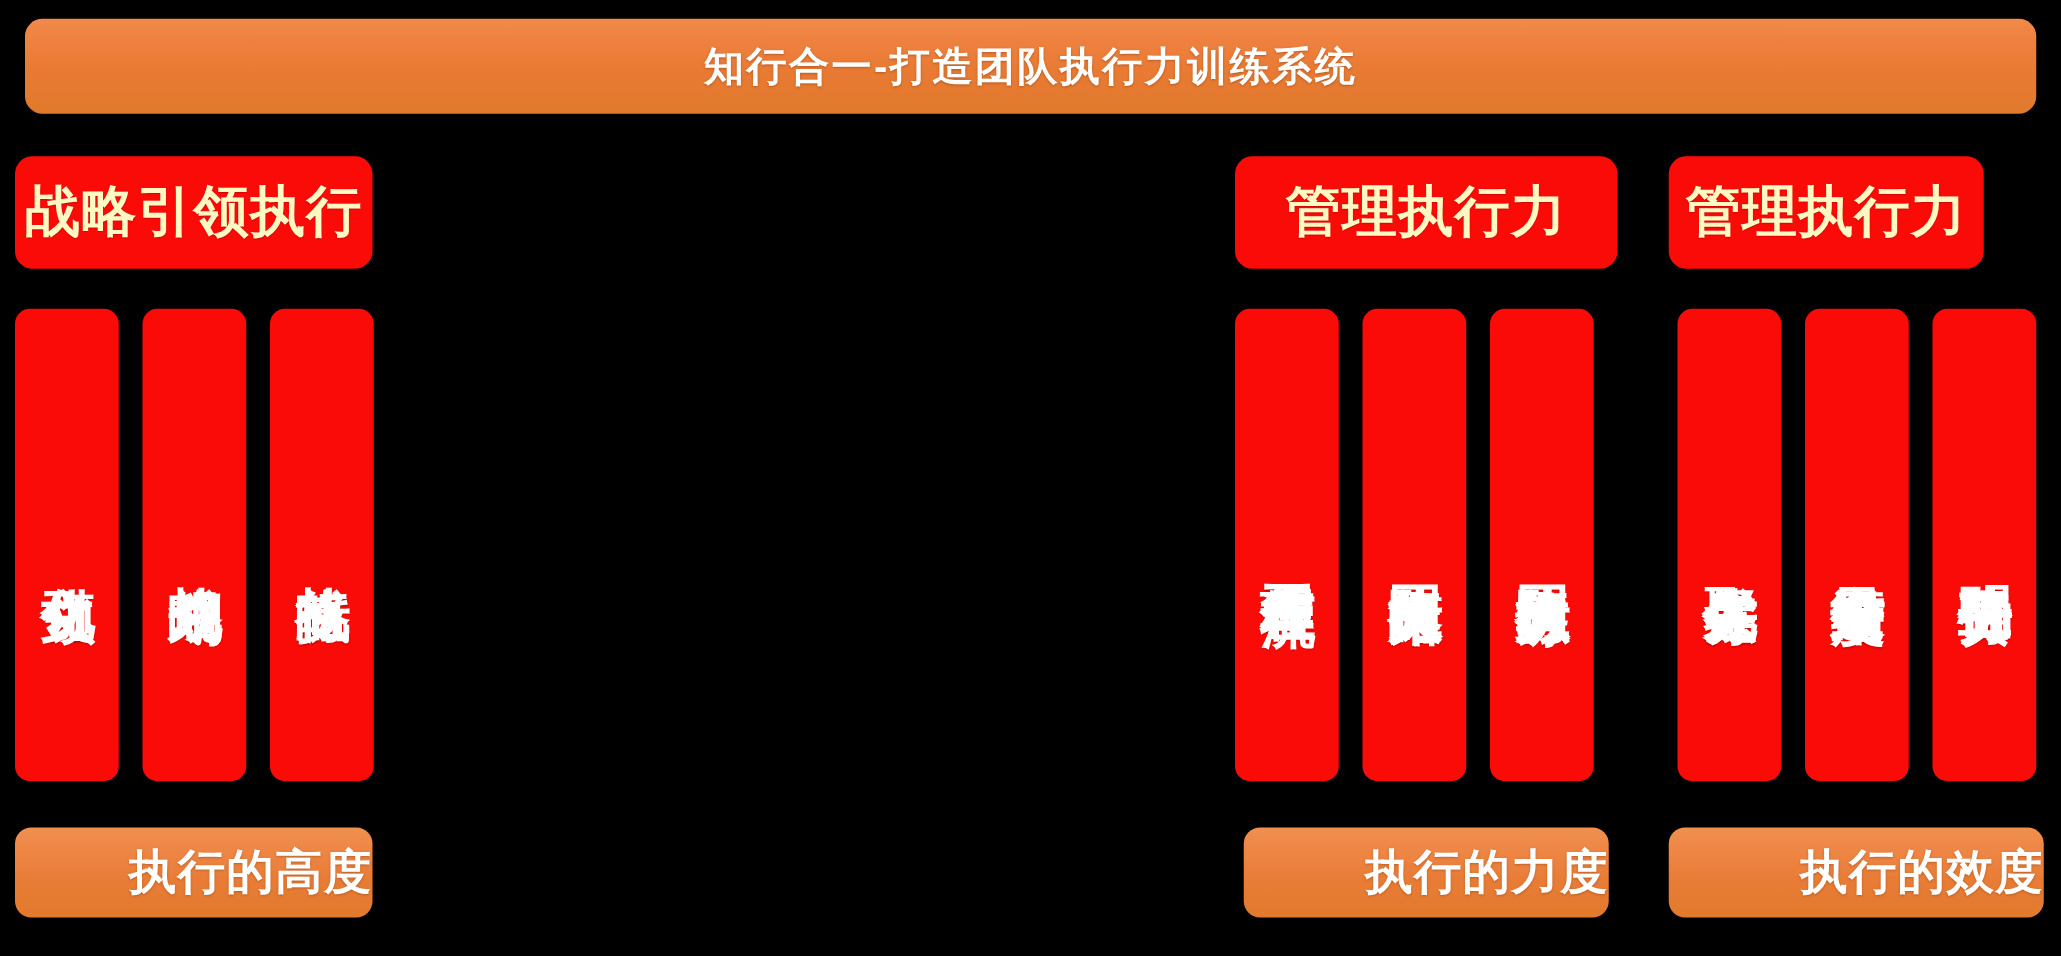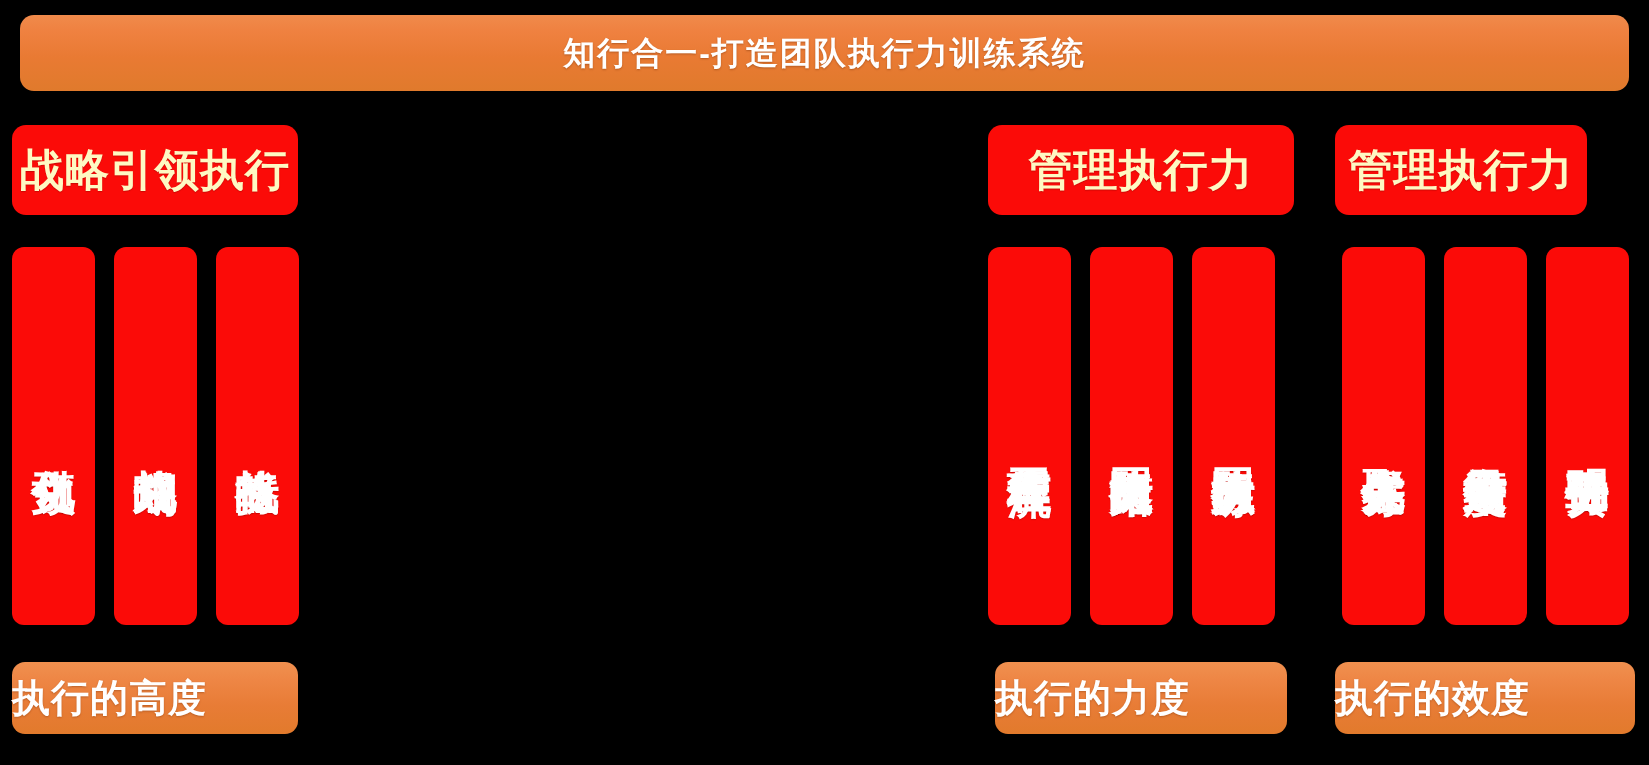--- a/index.html
+++ b/index.html
@@ -108,21 +108,21 @@
   .group-footer {
     position: absolute;
     top: 662px;
     left: 0;
     height: 72px;
     border-radius: 13px;
     background: linear-gradient(to bottom, #f0904f 0%, #ee8645 25%, #e87c36 60%, #e27a2c 100%);
     box-shadow: 0 2px 4px rgba(0,0,0,0.55);
     display: flex;
     align-items: center;
-    justify-content: flex-start;
+    justify-content: flex-end;
   }
   .group-footer-text {
     color: #ffffff;
     font-size: 38px;
     font-weight: bold;
     letter-spacing: 1px;
     white-space: nowrap;
     line-height: 1;
     text-shadow: 0 1px 2px rgba(120,50,10,0.4);
   }

